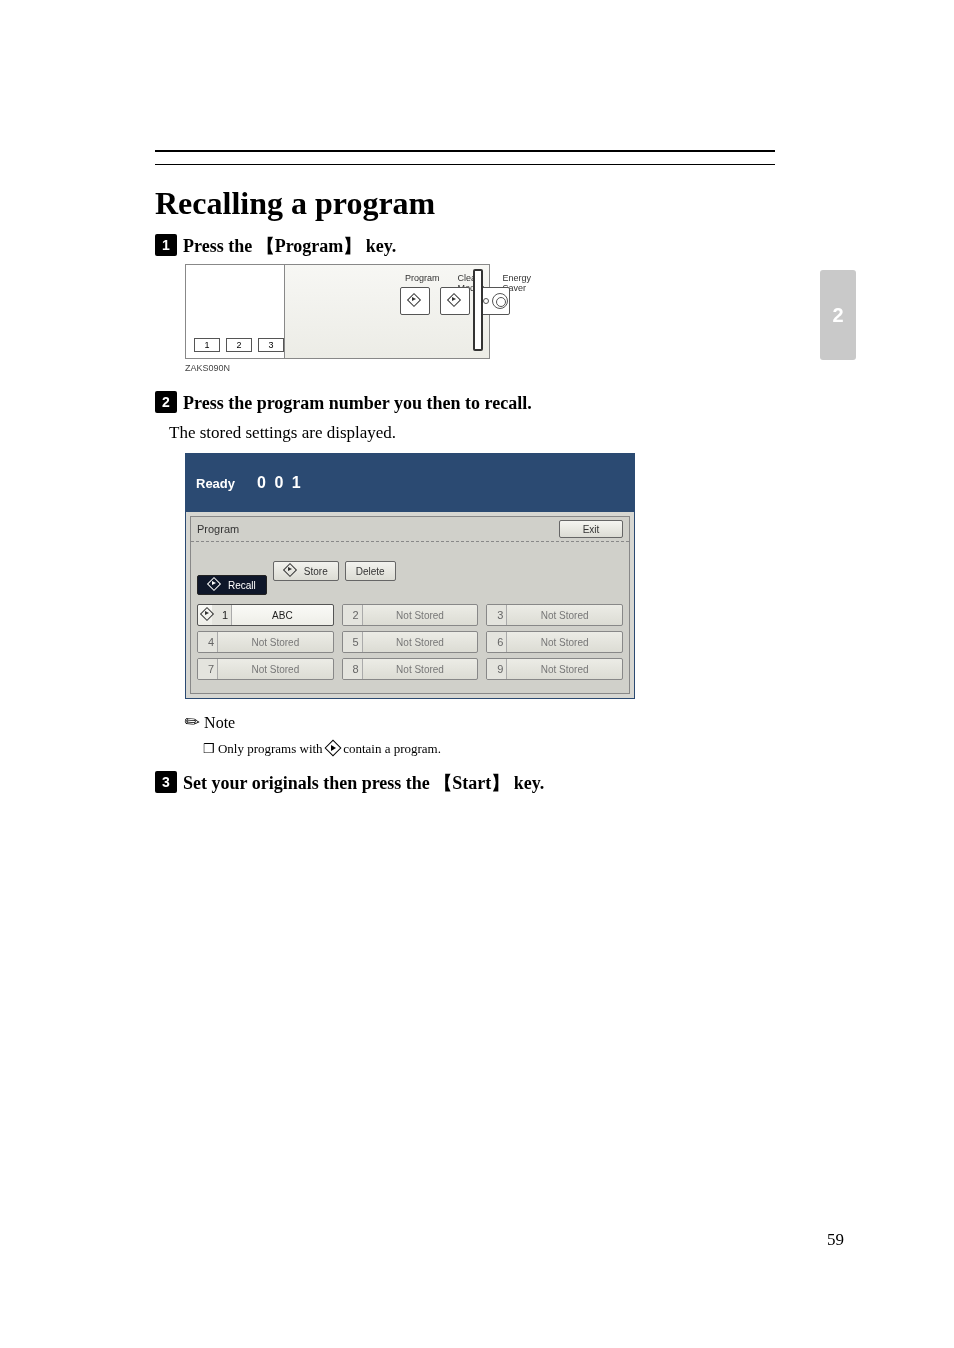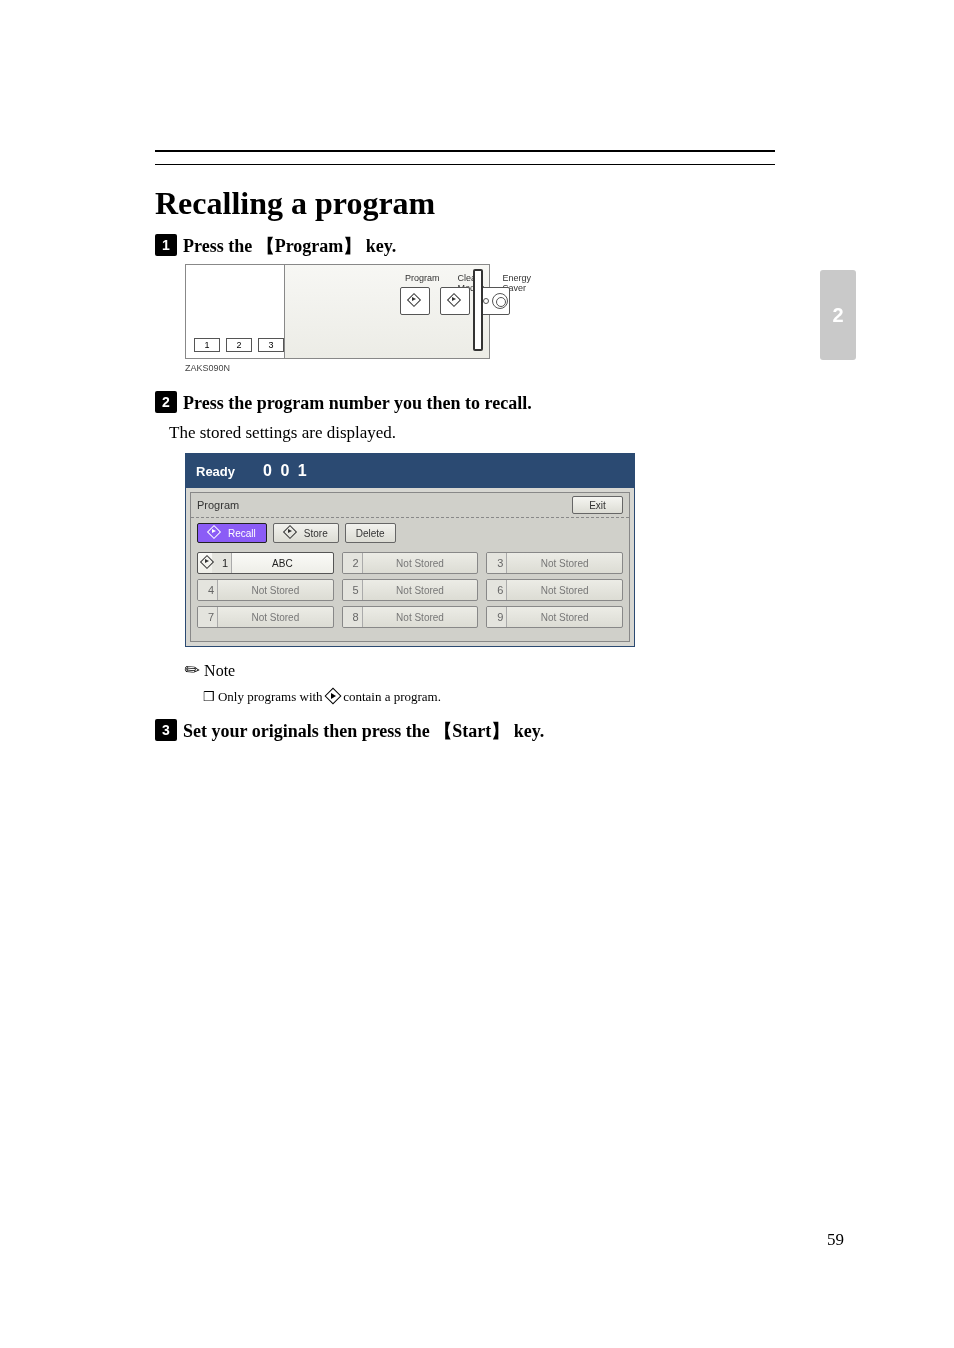--- a/index.html
+++ b/index.html
@@ -34,29 +34,29 @@
   .sqbtn .swirl { width: 16px; height: 16px; border: 1.5px solid #555; border-radius: 50%; display: inline-block; position: relative; }
   .sqbtn .swirl::after { content: ""; position: absolute; left: 3px; top: 3px; width: 8px; height: 8px; border: 1.5px solid #555; border-radius: 50%; }
   .thickbar { position: absolute; right: 6px; top: 4px; width: 10px; height: 82px; border: 2px solid #333; border-radius: 2px; background: #fff; }
   .numkeys { position: absolute; left: 8px; bottom: 6px; display: flex; gap: 6px; }
   .numkey { width: 26px; height: 14px; border: 1px solid #555; background: #fff; font-size: 9px; font-family: Arial, sans-serif; display: flex; align-items: center; justify-content: center; }
   .fig-wrap1 { margin-bottom: 4px; }
   .code-row { margin-left: 30px; width: 305px; text-align: left; font-size: 9px; font-family: Arial, sans-serif; color: #444; margin-bottom: 18px; }
 
   
   .lcd-fig { margin-left: 30px; width: 450px; border: 1px solid #2b4a72; margin-bottom: 12px; }
-  .lcd-titlebar { background: #2b4a72; color: #fff; font-family: Arial, sans-serif; font-size: 13px; font-weight: bold; padding: 8px 10px; display: flex; align-items: center; gap: 28px; }
+  .lcd-titlebar { background: #2b4a72; color: #fff; font-family: Arial, sans-serif; font-size: 13px; font-weight: bold; padding: 20px 10px; display: flex; align-items: center; gap: 22px; }
   .lcd-titlebar .big { font-size: 16px; letter-spacing: 2px; }
   .lcd-body { background: #d7d7d2; padding: 4px; }
   .lcd-panel { background: #d0d0ca; border: 1px solid #888; }
   .lcd-header { display: flex; justify-content: space-between; align-items: center; padding: 3px 6px; font-family: Arial, sans-serif; font-size: 11px; color: #333; border-bottom: 1px dashed #888; }
-  .lcd-exit { width: 51px; height: 18px; background: linear-gradient(#f5f5f1,#dcdcd4); border: 1px solid #666; font-size: 10px; display: flex; align-items: center; justify-content: center; border-radius: 2px; }
+  .lcd-exit { width: 64px; height: 18px; background: linear-gradient(#f5f5f1,#dcdcd4); border: 1px solid #666; font-size: 10px; display: flex; align-items: center; justify-content: center; border-radius: 2px; }
   .lcd-tabs { display: flex; gap: 6px; padding: 5px 6px; align-items: center; }
   .lcd-tab { height: 20px; border: 1px solid #666; font-family: Arial, sans-serif; font-size: 10px; display: flex; align-items: center; justify-content: center; border-radius: 2px; padding: 0 10px; gap: 6px; background: linear-gradient(#f2f2ee,#dcdcd4); color: #333; }
-  .lcd-tab.selected { background: #8b5cf6; color: #fff; border-color: #222; }
+  .lcd-tab.selected { background: #0f172a; color: #fff; border-color: #222; margin-top: 28px; }
   .lcd-hint { font-family: Arial, sans-serif; font-size: 10px; color: #444; padding: 2px 8px; }
   .lcd-grid { padding: 4px 6px 8px 6px; }
   .lcd-row { display: flex; gap: 8px; margin-bottom: 5px; }
   .lcd-cell { flex: 1; height: 22px; border: 1px solid #888; background: linear-gradient(#ececE6,#dcdcd4); display: flex; align-items: center; font-family: Arial, sans-serif; font-size: 10px; color: #777; border-radius: 2px; overflow: hidden; }
   .lcd-cell .num { width: 20px; height: 100%; display: flex; align-items: center; justify-content: flex-end; padding-right: 3px; border-right: 1px solid #aaa; font-size: 11px; color: #666; background: #e4e4de; }
   .lcd-cell .lbl { flex: 1; text-align: center; }
   .lcd-cell.active { background: linear-gradient(#fafaf7,#eeeee8); color: #222; border-color: #555; }
   .lcd-cell.active .num { color: #222; }
   .lcd-arrow { width: 14px; display: inline-flex; align-items: center; justify-content: center; font-size: 12px; color: #222; padding-left: 3px; }
 

